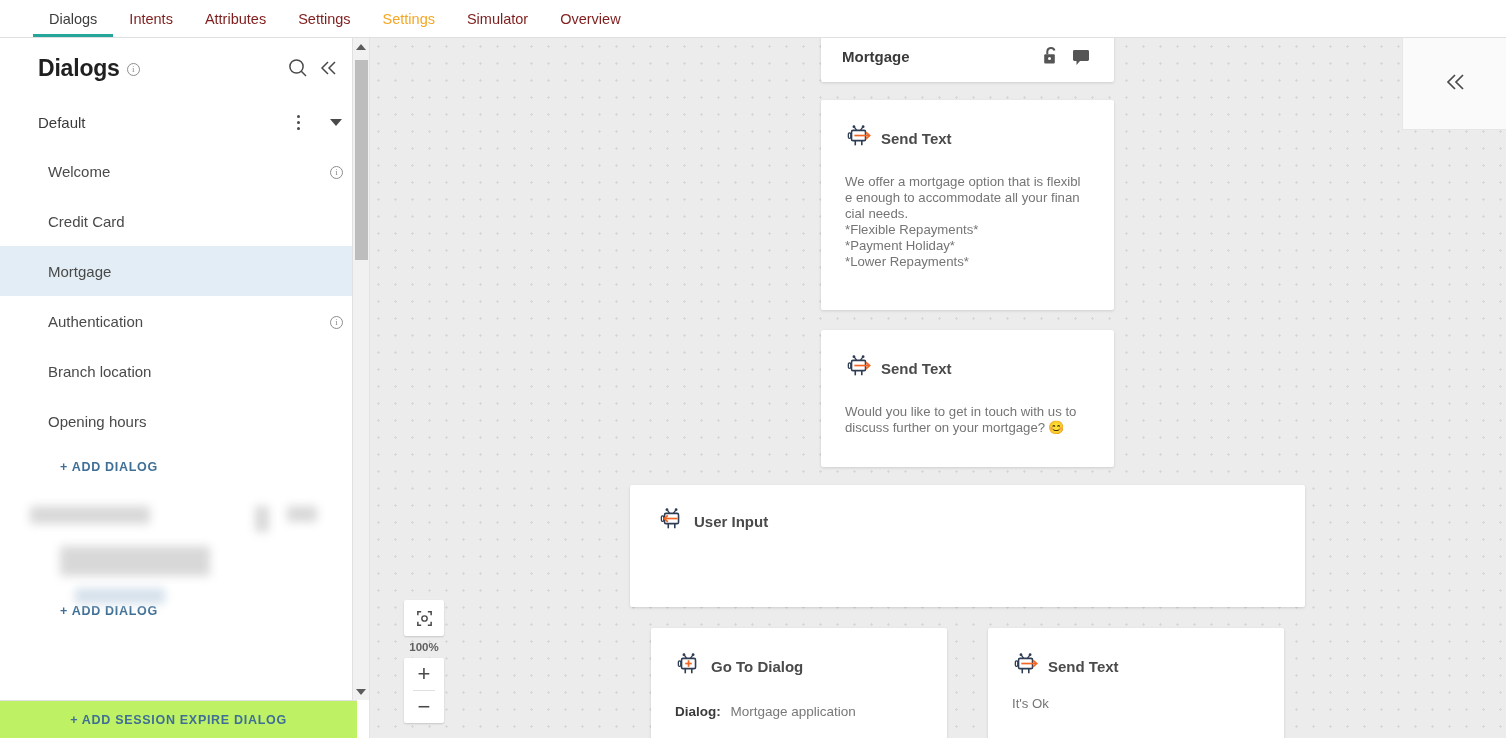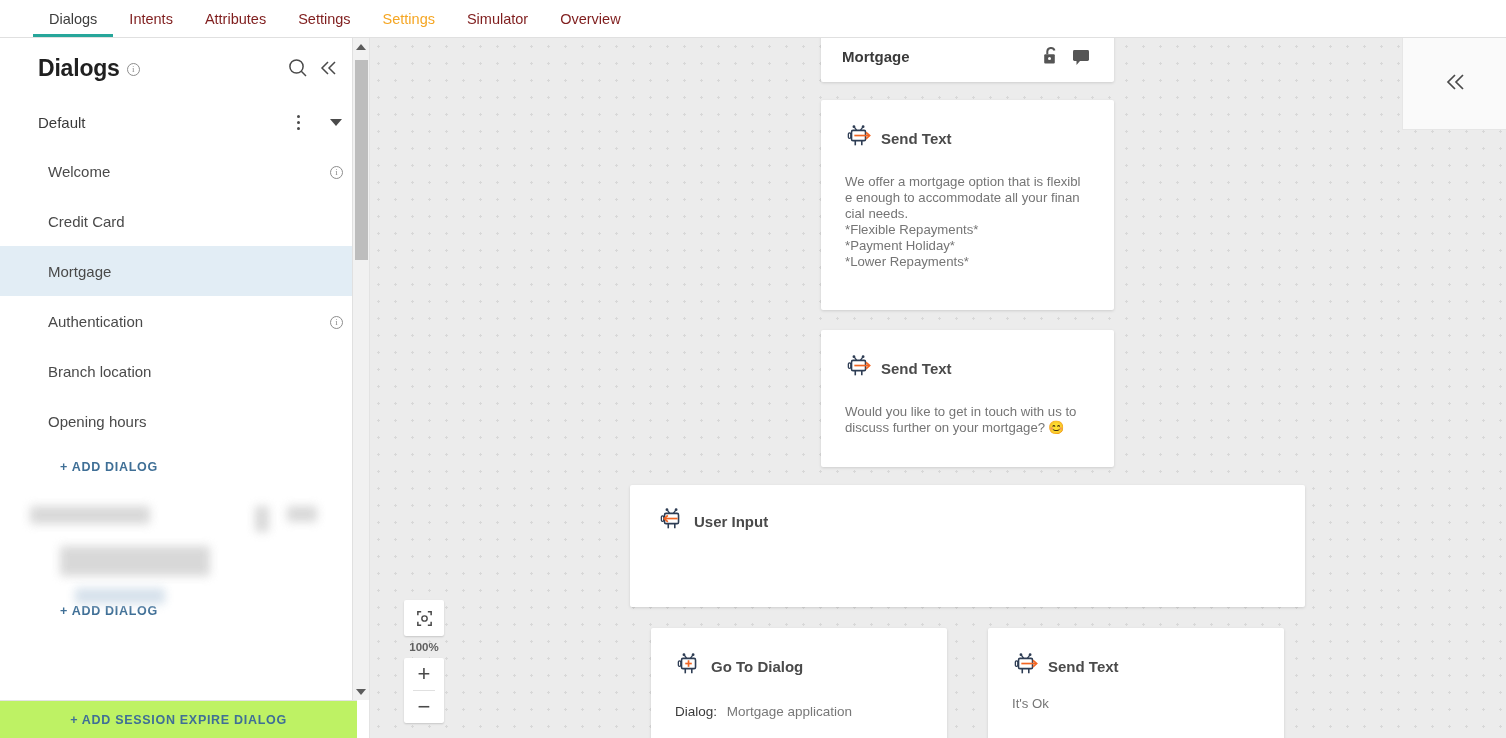--- a/index.html
+++ b/index.html
@@ -175,21 +175,21 @@
   }
 
   .opt-row { display: flex; gap: 44px; margin-top: 26px; }
   .opt-box {
     flex: 1; height: 44px; background: #f7f7f7;
     display: flex; align-items: center; padding-left: 16px;
     font-size: 14px; color: #4a4a4a; cursor: pointer;
   }
 
   .kv { margin-top: 22px; font-size: 13.5px; }
-  .kv b { color: #3a3a3a; font-weight: normal; }
+  .kv b { color: #3a3a3a; font-weight: bold; }
   .kv span { color: #787878; margin-left: 6px; }
 
   
   .zoomctl { position: absolute; left: 34px; top: 562px; width: 40px; }
   .z-fit {
     width: 40px; height: 36px; background: #fff; border-radius: 2px;
     box-shadow: 0 1px 2px rgba(0,0,0,0.16);
     display: flex; align-items: center; justify-content: center;
     cursor: pointer;
   }

